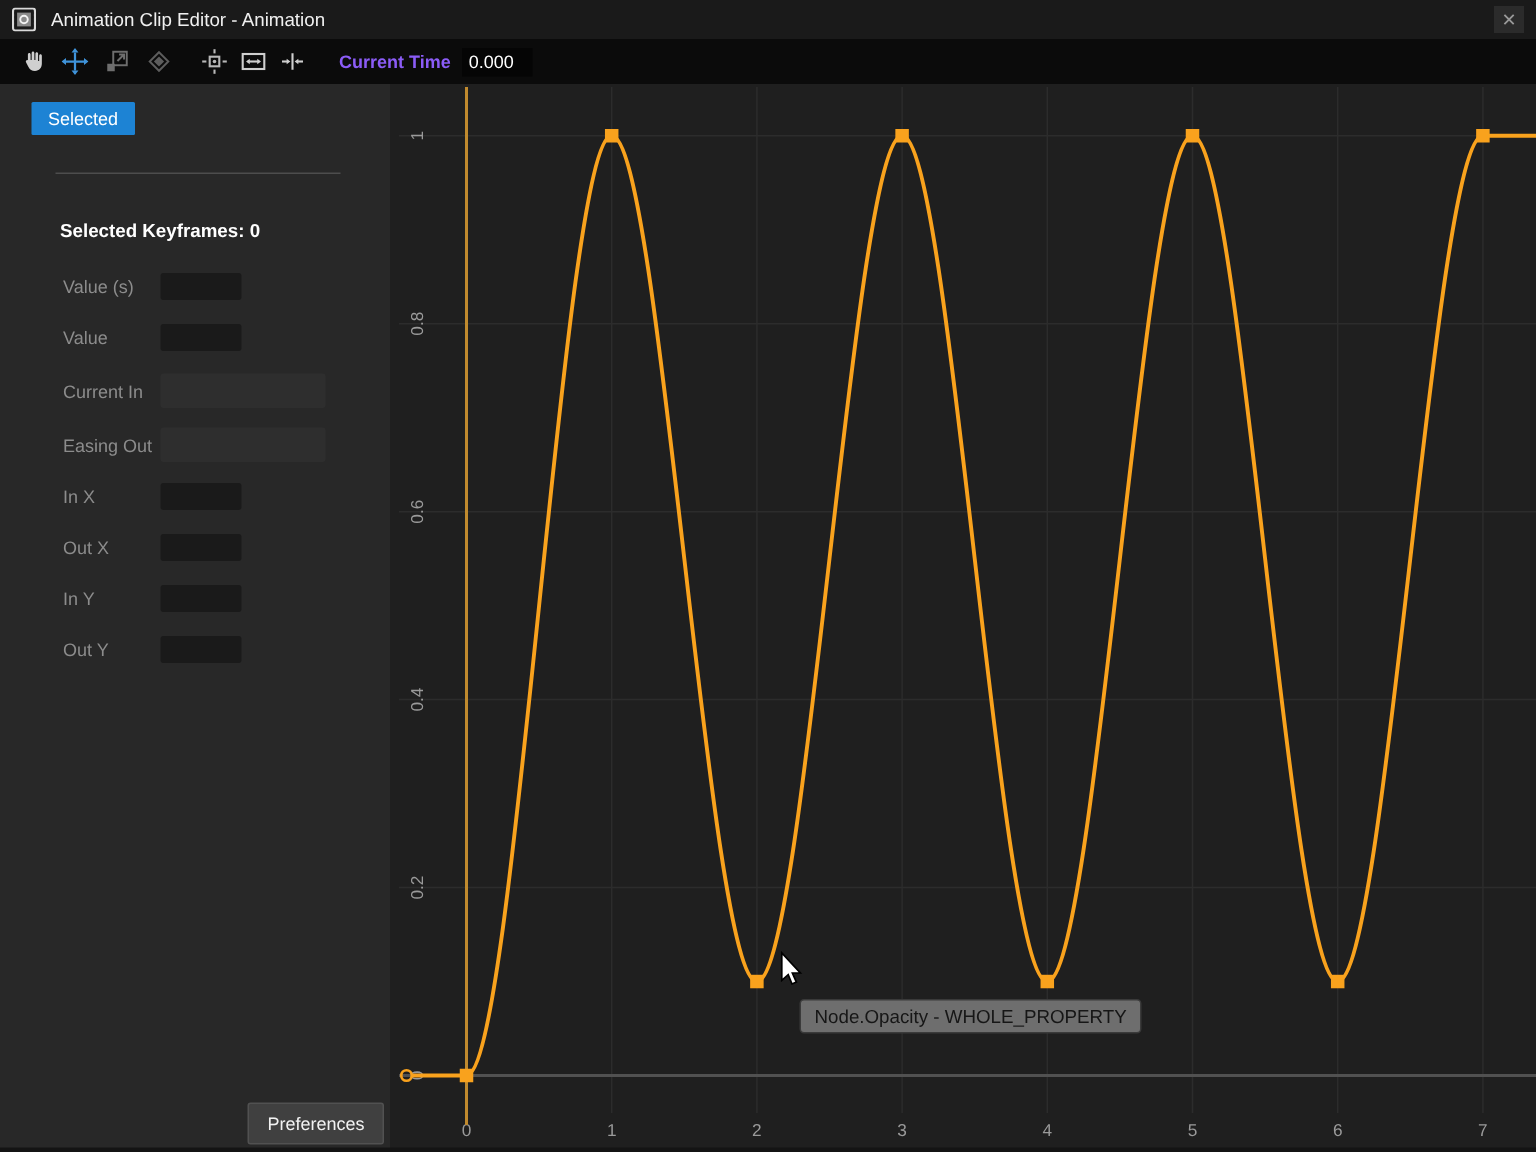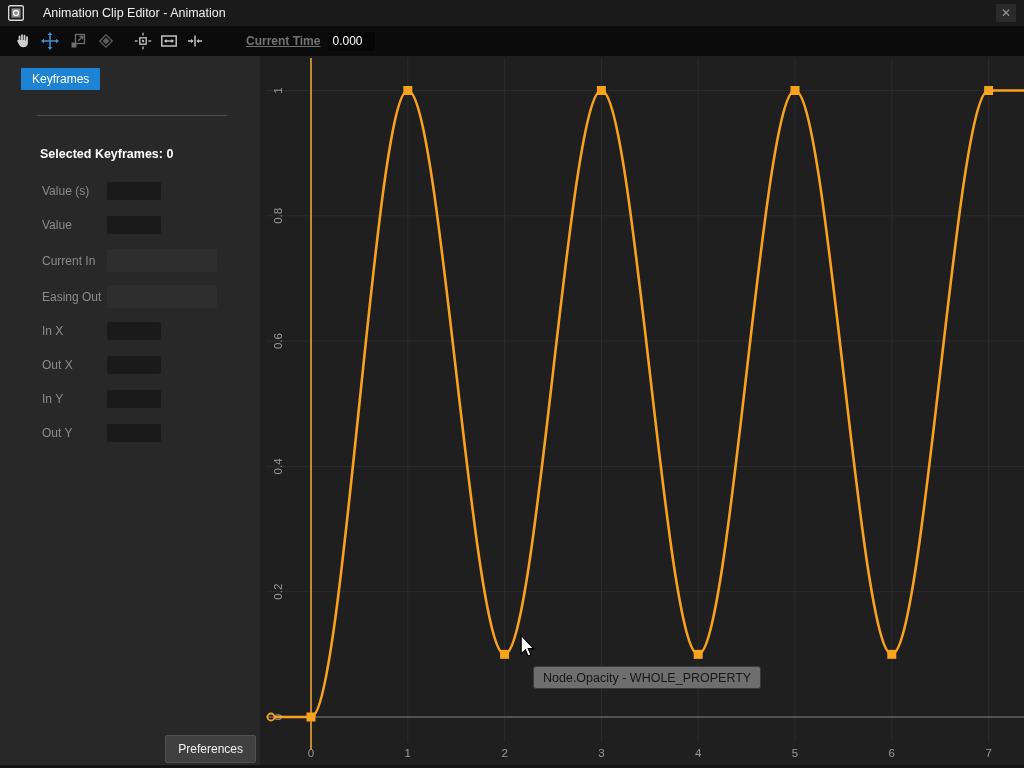--- a/index.html
+++ b/index.html
@@ -1,31 +1,31 @@
 <!DOCTYPE html>
 <html><head>
 <meta charset="utf-8">
 <style>
   * { margin:0; padding:0; box-sizing:border-box; }
   html,body { width:1024px; height:768px; overflow:hidden; }
   body { font-family:"Liberation Sans","DejaVu Sans",sans-serif; background:#202020; color:#e8e8e8; }
   #app { position:relative; width:1024px; height:768px; }
 
   
-  .titlebar { height:26px; background:#1a1a1a; display:flex; align-items:center; padding:0 8px; gap:19px; }
+  .titlebar { height:26px; background:#1a1a1a; display:flex; align-items:center; padding:0 8px; gap:10px; }
   .titlebar .title { font-size:12.5px; color:#f0f0f0; flex:1; }
   .close-btn { width:20px; height:18px; display:flex; align-items:center; justify-content:center;
                background:#2b2b2b; color:#9a9a9a; font-size:12px; font-weight:bold; cursor:default; }
 
   
   .toolbar { height:30px; background:#0b0b0b; display:flex; align-items:center; padding-left:8px; }
   .tool-btn { width:28px; height:26px; display:flex; align-items:center; justify-content:center; }
   .tool-btn.group2 { width:26px; }
   .tool-btn.gap { margin-left:10px; }
-  .current-time-label { margin-left:38px; font-size:12px; font-weight:bold; color:#737373;text-decoration:underline; }
+  .current-time-label { margin-left:18px; font-size:12px; font-weight:bold; color:#8b5cf6; }
   .current-time-input { margin-left:8px; width:47px; height:19px; background:#050505; border:none;
                         color:#ffffff; font-size:12px; font-family:inherit; padding:0 4px; }
 
   
   .content { display:flex; height:712px; }
   .sidebar { width:260px; background:#282828; position:relative; flex:none; }
   .chartarea { flex:1; position:relative; background:#1f1f1f; }
 
   .tab { position:absolute; left:21px; top:12px; height:22px; padding:0 11px; background:#1d83d4;
          color:#ffffff; font-size:12px; display:flex; align-items:center; border-radius:1px; }
@@ -147,21 +147,21 @@
           </span>
         </span>
       </span>
     <span class="current-time-label">Current Time</span>
     <input class="current-time-input" value="0.000" style="">
   </div>
 
   <div class="content">
 
     <div class="sidebar">
-      <div class="tab">Keyframes</div>
+      <div class="tab">Selected</div>
       <div class="divider"></div>
       <div class="sel-kf">
         <span>Selected Keyframes: </span>
         <span>0</span>
       </div>
       <div id="field-rows">
           <div class="field-row" style="top: 126px; height: 18px;">
             <span class="flabel">Value (s)</span>
             <input value="" style="">
           </div>

